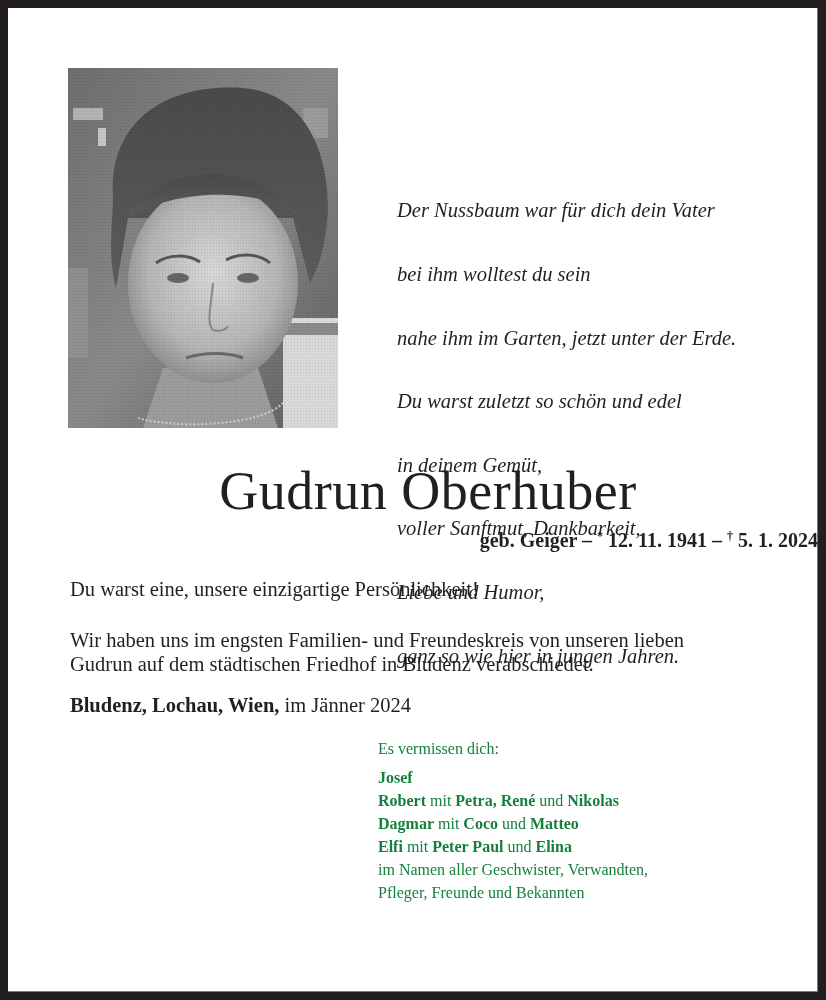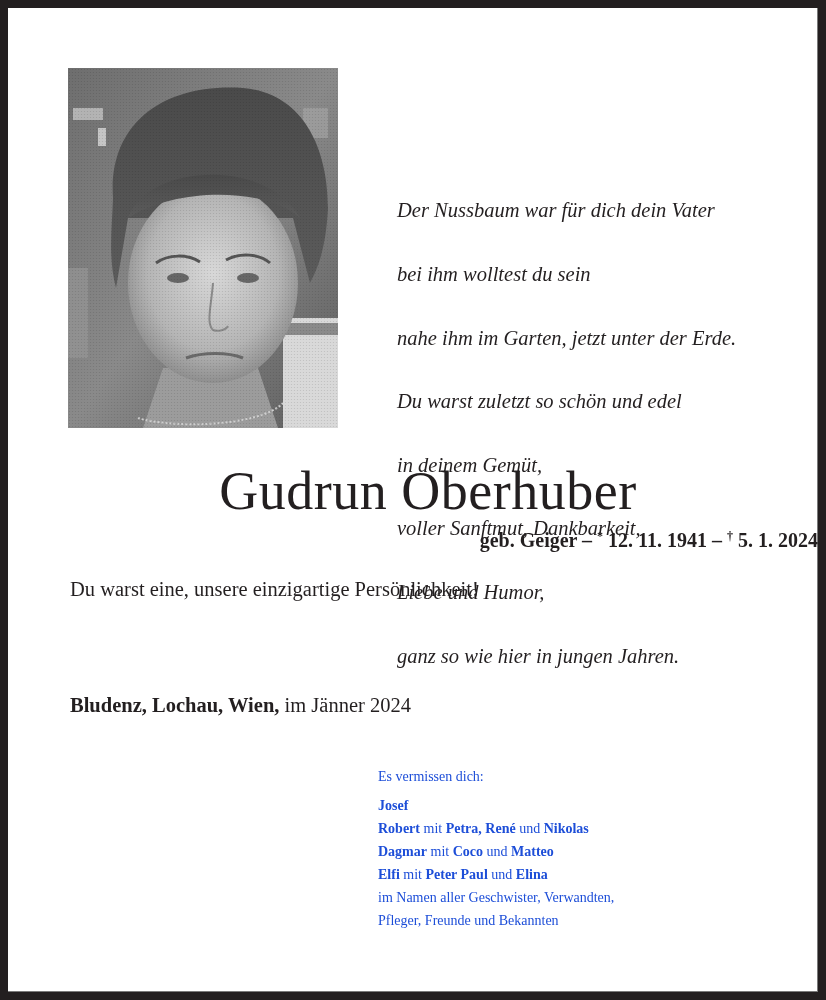--- a/index.html
+++ b/index.html
@@ -85,25 +85,24 @@
     }
     .p1 { top: 569px; }
     .p2 { top: 620px; }
     .p3 { top: 685px; }
     .b { font-weight: bold; }
     .mourners {
       position: absolute;
       left: 370px;
       top: 729px;
       font-family: "Liberation Serif", "DejaVu Serif", serif;
-      font-size: 14px;
+      font-size: 16px;
       line-height: 23px;
-      color: #1d4ed8;
+      color: #15803d;
       white-space: nowrap;
-      margin-top: 28px;
     }
     .mourners .intro { margin-bottom: 6px; }
   </style>
 </head>
 <body>
 
 <div class="card">
 
   <div class="photo">
     <svg width="270" height="360" viewBox="0 0 270 360">
@@ -170,20 +169,24 @@
   </div>
 
   <div class="name">Gudrun Oberhuber</div>
 
   <div class="dates">
     <span>geb. Geiger</span><span> – </span><sup>*</sup><span> 12. 11. 1941</span><span> – </span><sup>†</sup><span> 5. 1. 2024</span>
   </div>
 
   <div class="body-text p1">Du warst eine, unsere einzigartige Persönlichkeit!</div>
 
+  <div class="body-text p2">
+    <div>Wir haben uns im engsten Familien- und Freundeskreis von unseren lieben</div>
+    <div>Gudrun auf dem städtischen Friedhof in Bludenz verabschiedet.</div>
+  </div>
 
   <div class="body-text p3">
     <span class="b">Bludenz, Lochau, Wien,</span><span> im Jänner 2024</span>
   </div>
 
   <div class="mourners">
     <div class="intro">Es vermissen dich:</div>
     <div>
       <span class="b">Josef</span>
     </div>

